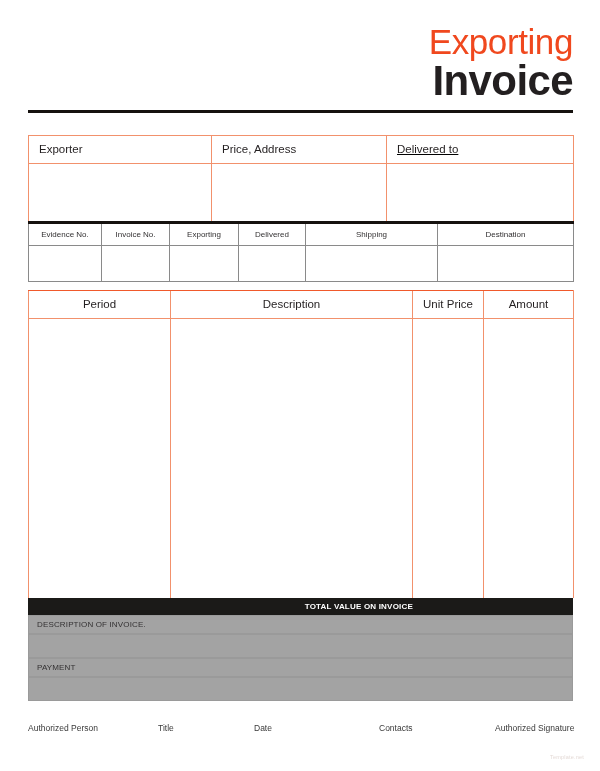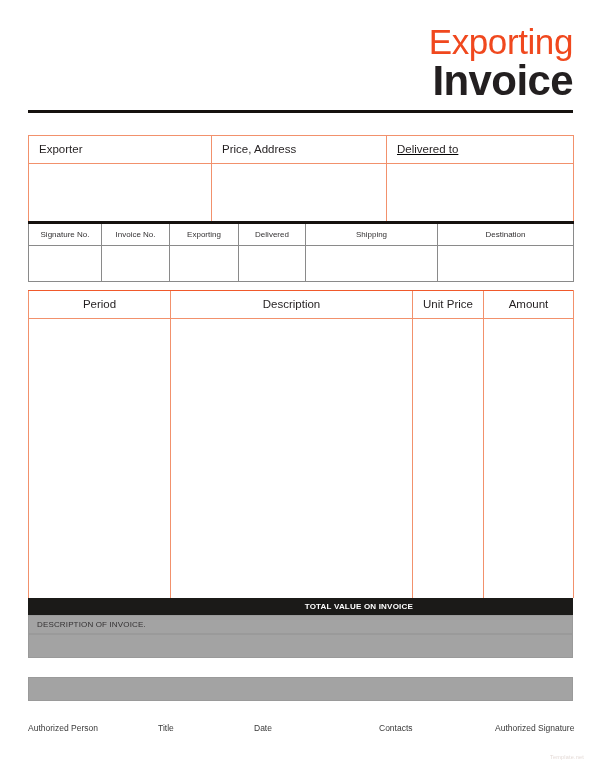--- a/index.html
+++ b/index.html
@@ -245,21 +245,21 @@
       <col style="width:73px">
         <col style="width:68px">
         <col style="width:69px">
       <col style="width:67px">
         <col style="width:132px">
         <col style="width:136px">
     </colgroup>
     <tbody>
       <tr class="head">
         <td>
-          <span class="meta-label">Signature No.</span>
+          <span class="meta-label">Evidence No.</span>
         </td>
         <td>
           <span class="meta-label">Invoice No.</span>
         </td>
         <td>
           <span class="meta-label">Exporting</span>
         </td>
         <td>
           <span class="meta-label">Delivered</span>
         </td>
@@ -314,20 +314,23 @@
 
   <div id="total-bar">
     <span id="total-bar-label">TOTAL VALUE ON INVOICE</span>
   </div>
 
   <div class="note" id="note-desc-label">
     <span class="note-label">DESCRIPTION OF INVOICE.</span>
   </div>
   <div class="note" id="note-desc-value"></div>
 
+  <div class="note" id="note-pay-label">
+    <span class="note-label">PAYMENT</span>
+  </div>
   <div class="note" id="note-pay-value"></div>
 
   <div id="footer">
     <span class="foot-cell fc0">Authorized Person</span>
     <span class="foot-cell fc1">Title</span>
     <span class="foot-cell fc2">Date</span>
     <span class="foot-cell fc3">Contacts</span>
     <span class="foot-cell fc4">Authorized Signature</span>
   </div>
 

